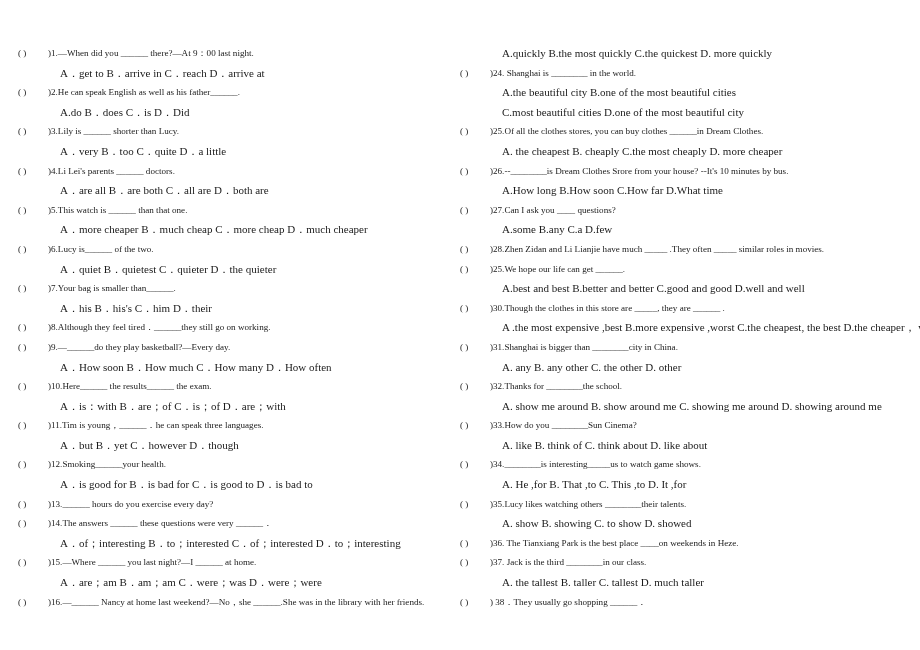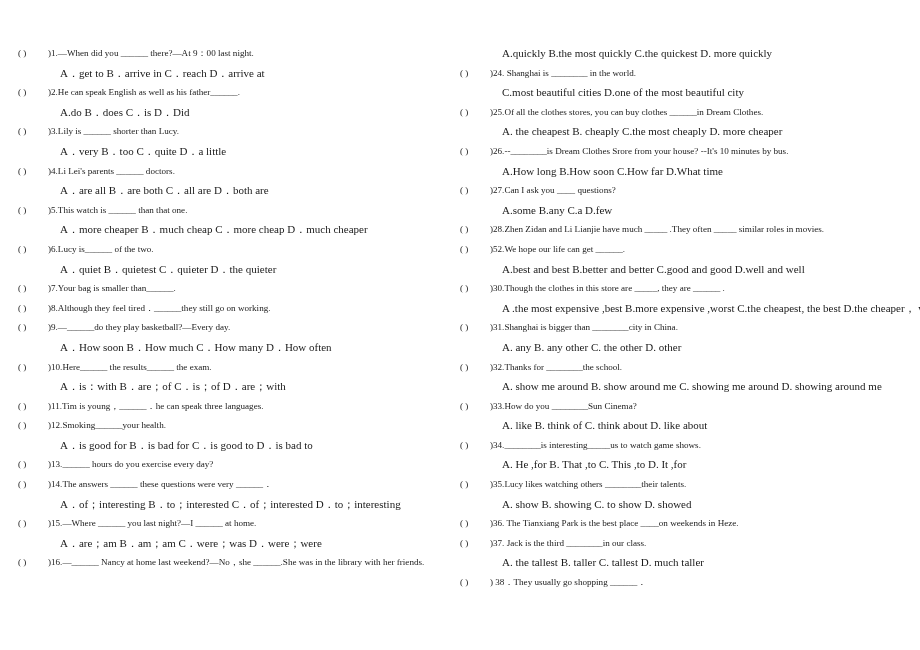--- a/index.html
+++ b/index.html
@@ -99,20 +99,21 @@
       <div class="qline">
         <span class="paren">(          )</span>
         <span class="stem">)6.Lucy is______ of the two.</span>
       </div>
       <div class="optline">A．quiet            B．quietest      C．quieter        D．the quieter</div>
 
       <div class="qline">
         <span class="paren">(          )</span>
         <span class="stem">)7.Your bag is smaller than______.</span>
       </div>
+      <div class="optline">A．his              B．his's      C．him      D．their</div>
 
       <div class="qline">
         <span class="paren">(          )</span>
         <span class="stem">)8.Although they feel tired．______they still go on working.</span>
       </div>
 
       <div class="qline">
         <span class="paren">(          )</span>
         <span class="stem">)9.—______do they play basketball?—Every day.</span>
       </div>
@@ -121,20 +122,21 @@
       <div class="qline">
         <span class="paren">(          )</span>
         <span class="stem">)10.Here______ the results______ the exam.</span>
       </div>
       <div class="optline">A．is：with            B．are；of    C．is；of          D．are；with</div>
 
       <div class="qline">
         <span class="paren">(          )</span>
         <span class="stem">)11.Tim is young，______．he can speak three languages.</span>
       </div>
+      <div class="optline">A．but          B．yet      C．however          D．though</div>
 
       <div class="qline">
         <span class="paren">(          )</span>
         <span class="stem">)12.Smoking______your health.</span>
       </div>
       <div class="optline">A．is good for    B．is bad for        C．is good to      D．is bad to</div>
 
       <div class="qline">
         <span class="paren">(          )</span>
         <span class="stem">)13.______ hours do you exercise every day?</span>
@@ -160,20 +162,21 @@
     </div>
 
     <div class="column right">
 
       <div class="optline">A.quickly   B.the most quickly   C.the quickest   D. more quickly</div>
 
       <div class="qline">
         <span class="paren">(          )</span>
         <span class="stem">)24. Shanghai is ________ in the world.</span>
       </div>
+      <div class="optline">A.the beautiful city    B.one of the most beautiful cities</div>
       <div class="optline">C.most beautiful cities    D.one of the most beautiful city</div>
 
       <div class="qline">
         <span class="paren">(          )</span>
         <span class="stem">)25.Of all the clothes stores, you can buy clothes ______in Dream Clothes.</span>
       </div>
       <div class="optline">A. the cheapest   B. cheaply   C.the most cheaply   D. more cheaper</div>
 
       <div class="qline">
         <span class="paren">(          )</span>
@@ -187,21 +190,21 @@
       </div>
       <div class="optline">A.some   B.any   C.a   D.few</div>
 
       <div class="qline">
         <span class="paren">(          )</span>
         <span class="stem">)28.Zhen Zidan and Li Lianjie have much _____ .They often _____ similar roles in movies.</span>
       </div>
 
       <div class="qline">
         <span class="paren">(          )</span>
-        <span class="stem">)52.We hope our life can get ______.</span>
+        <span class="stem">)25.We hope our life can get ______.</span>
       </div>
       <div class="optline">A.best and best    B.better and better C.good and good D.well and well</div>
 
       <div class="qline">
         <span class="paren">(          )</span>
         <span class="stem">)30.Though the clothes in this store are _____, they are ______ .</span>
       </div>
       <div class="optline">A .the most expensive ,best    B.more expensive ,worst    C.the cheapest, the best      D.the cheaper，  worst</div>
 
       <div class="qline">

